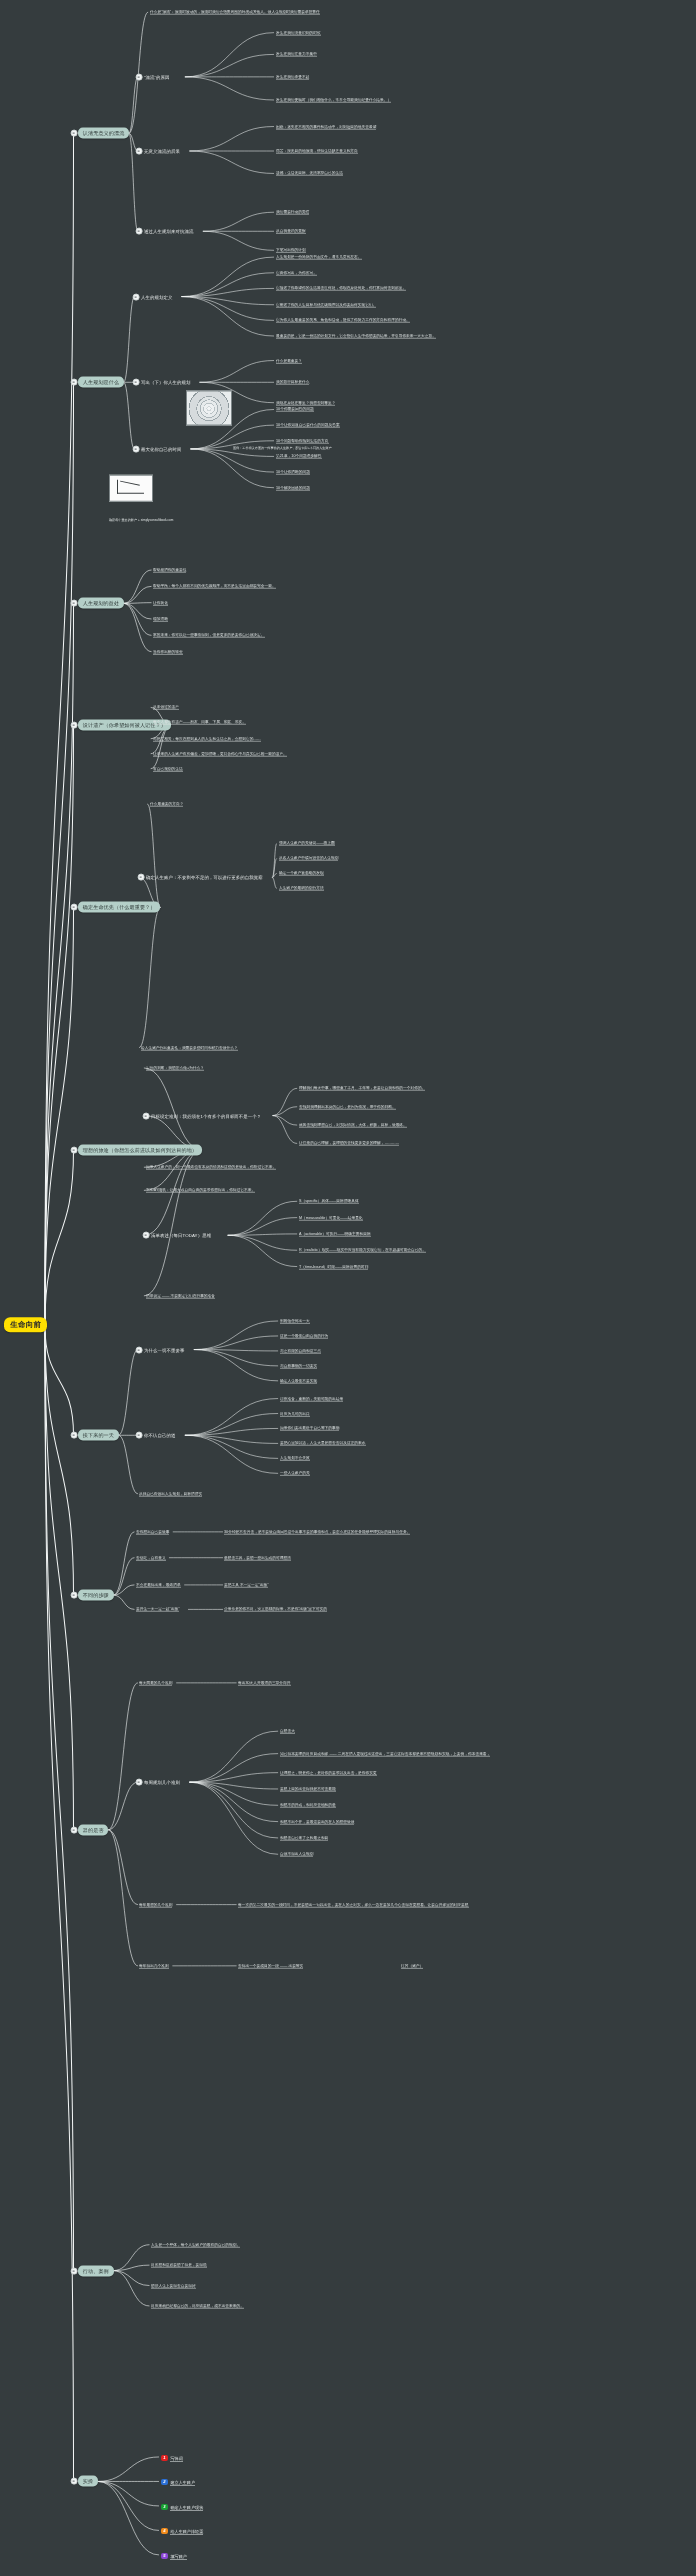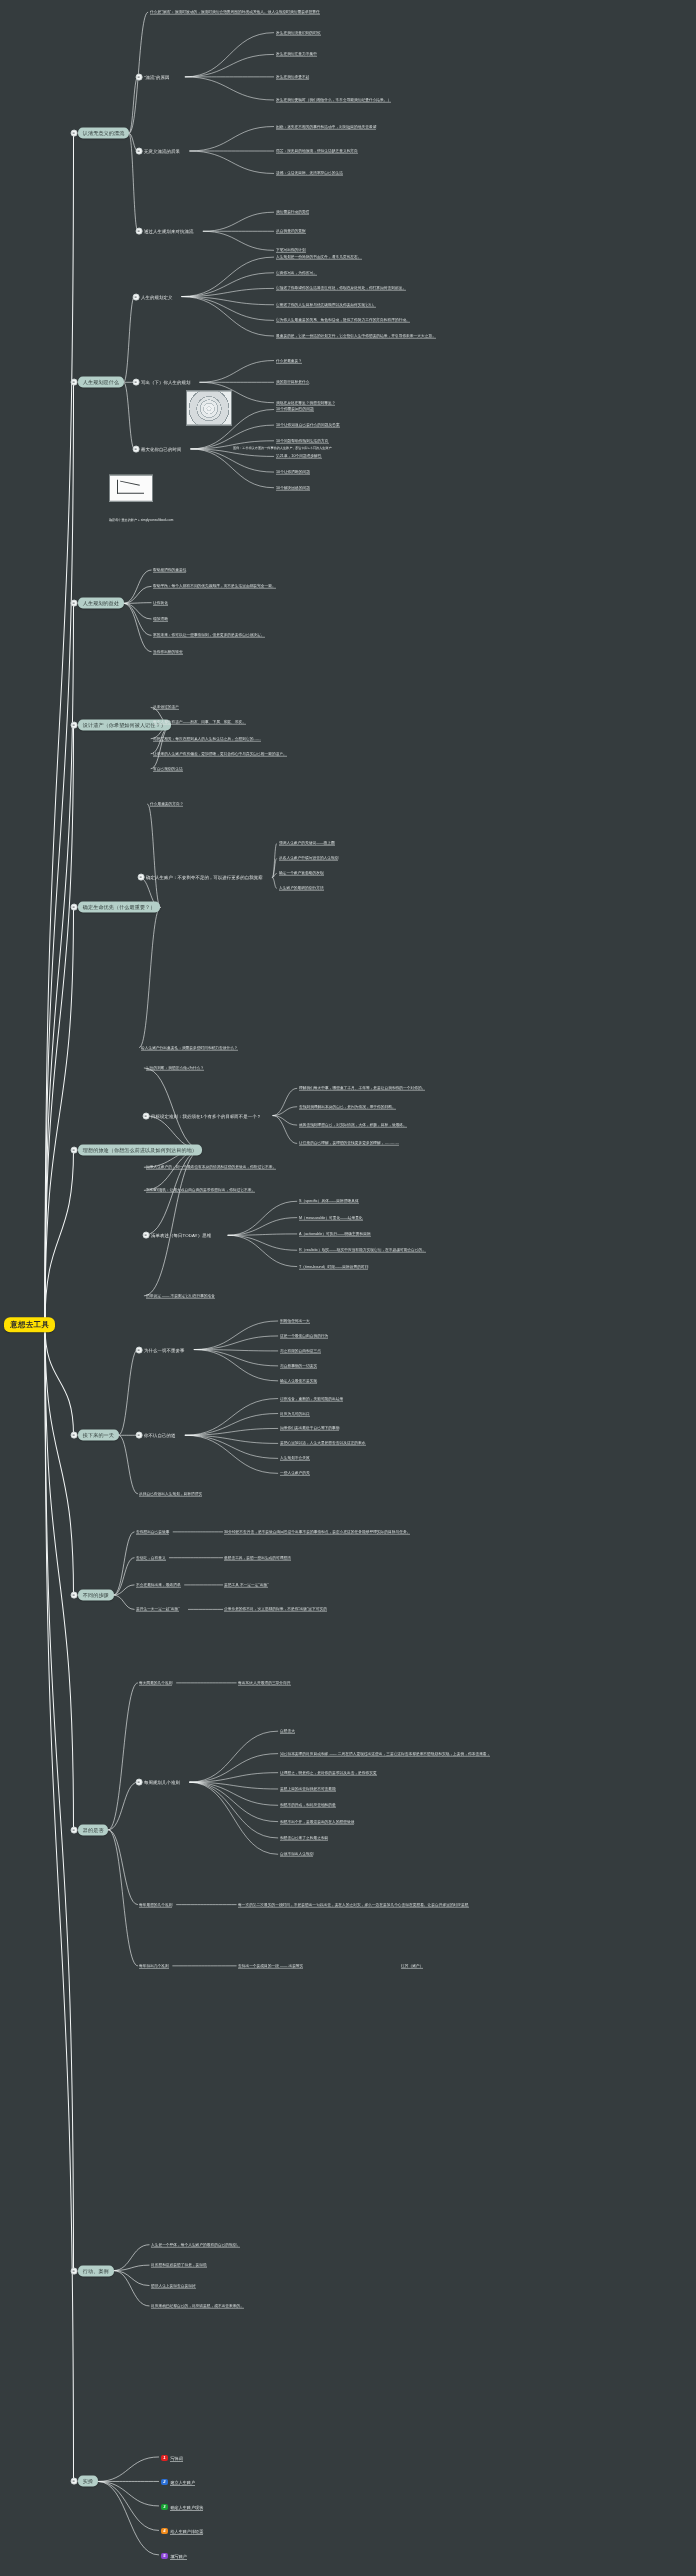--- a/index.html
+++ b/index.html
@@ -175,21 +175,21 @@
       <path d="M167,3338 C193,3338 193,3360 219,3360" stroke="#f2f5f5" stroke-width="0.9" fill="none" stroke-linecap="round"></path>
       <path d="M167,3338 C193,3338 193,3390 219,3390" stroke="#f2f5f5" stroke-width="0.9" fill="none" stroke-linecap="round"></path>
       <path d="M66,1948 C66,2883 108,2713 108,3648" stroke="#f2f5f5" stroke-width="1.5" fill="none" stroke-linecap="round"></path>
       <path d="M144.2,3648 C188.6,3648 188.6,3612 233,3612" stroke="#f2f5f5" stroke-width="0.9" fill="none" stroke-linecap="round"></path>
       <path d="M144.2,3648 C188.6,3648 188.6,3648 233,3648" stroke="#f2f5f5" stroke-width="0.9" fill="none" stroke-linecap="round"></path>
       <path d="M144.2,3648 C188.6,3648 188.6,3684 233,3684" stroke="#f2f5f5" stroke-width="0.9" fill="none" stroke-linecap="round"></path>
       <path d="M144.2,3648 C188.6,3648 188.6,3720 233,3720" stroke="#f2f5f5" stroke-width="0.9" fill="none" stroke-linecap="round"></path>
       <path d="M144.2,3648 C188.6,3648 188.6,3756 233,3756" stroke="#f2f5f5" stroke-width="0.9" fill="none" stroke-linecap="round"></path>
     </svg>
   <div id="nodes">
-      <div class="node root" style="left: 4.1px; top: 1325px;">意想去工具</div>
+      <div class="node root" style="left: 4.1px; top: 1325px;">生命向前</div>
       <div class="dot" style="left: 74px; top: 133px;"></div>
       <div class="node branch" style="left: 78px; top: 133px;">认清无意义的漂流</div>
       <div class="node leaf b" style="left: 150px; top: 12.2px;">什么是“漂流”：漂流时被动的，漂流时我们会指责周围的环境或其他人。做人生规划时我们需要承担责任</div>
       <div class="node sub" style="left: 144px; top: 77px;">“漂流”的原因</div>
       <div class="dot" style="left: 139px; top: 77px;"></div>
       <div class="node leaf b" style="left: 276px; top: 33px;">发生在我们没意识到的时候</div>
       <div class="node leaf b" style="left: 276px; top: 54px;">发生在我们注意力不集中</div>
       <div class="node leaf b" style="left: 276px; top: 77px;">发生在我们承受不起</div>
       <div class="node leaf b" style="left: 276px; top: 100px;">发生在我们受骗时（我们相信什么，常常会导致我们经受什么结果。）</div>
       <div class="node sub" style="left: 144px; top: 151px;">无意义漂流的后果</div>

